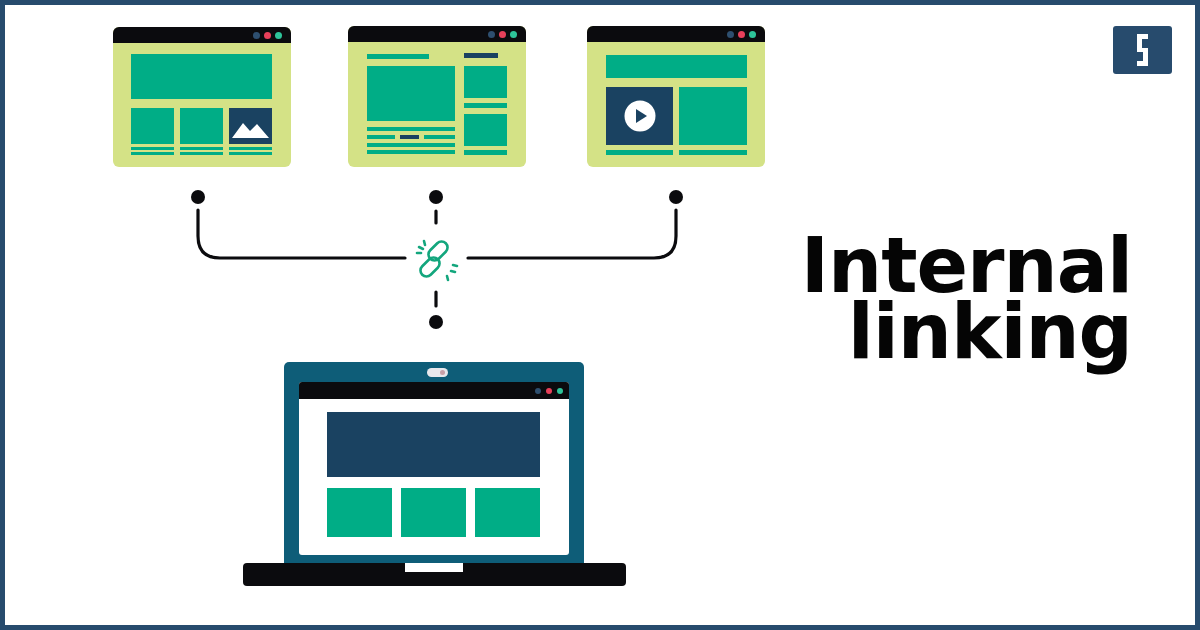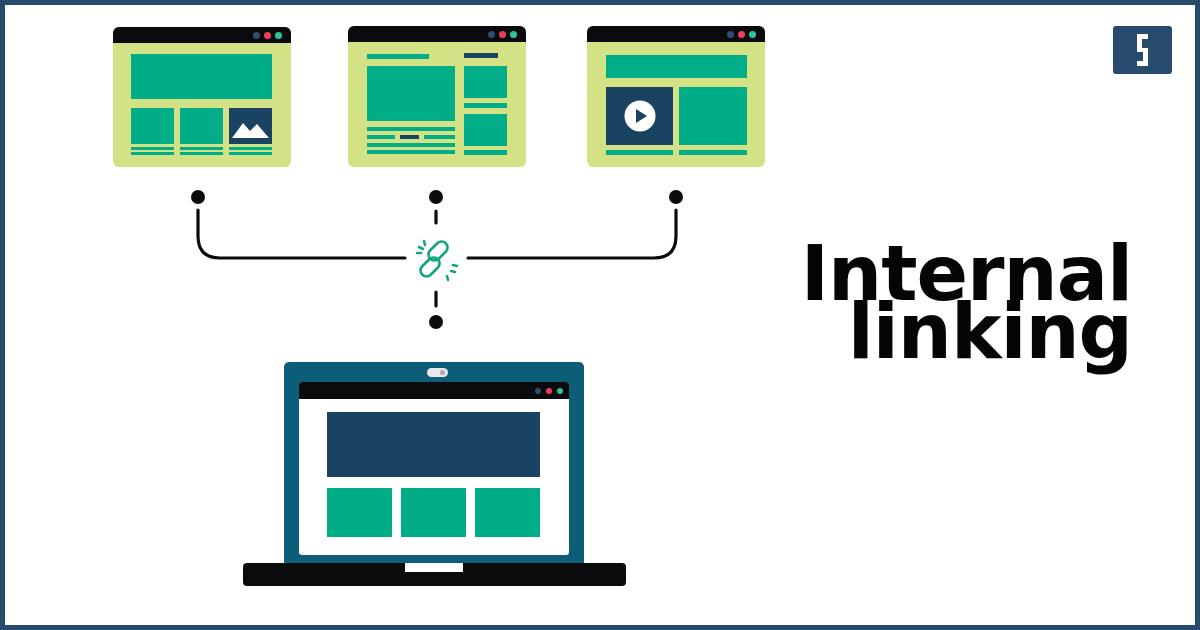--- a/index.html
+++ b/index.html
@@ -140,14 +140,14 @@
     </div>
     <div class="n" style="left:28px;top:30px;width:213px;height:65px;"></div>
     <div class="g" style="left:28px;top:106px;width:65px;height:49px;"></div>
     <div class="g" style="left:102px;top:106px;width:65px;height:49px;"></div>
     <div class="g" style="left:176px;top:106px;width:65px;height:49px;"></div>
   </div>
   <div class="abs" style="left:0;top:201px;width:383px;height:23px;background:#0b0b0e;border-radius:4px;"></div>
   <div class="abs" style="left:162px;top:201px;width:58px;height:9px;background:#ffffff;"></div>
 </div>
 
-<div class="title" style="top:236px;">Internal</div>
+<div class="title" style="top:228px;">Internal</div>
 <div class="title" style="top:294px;">linking</div>
 
 </body></html>

